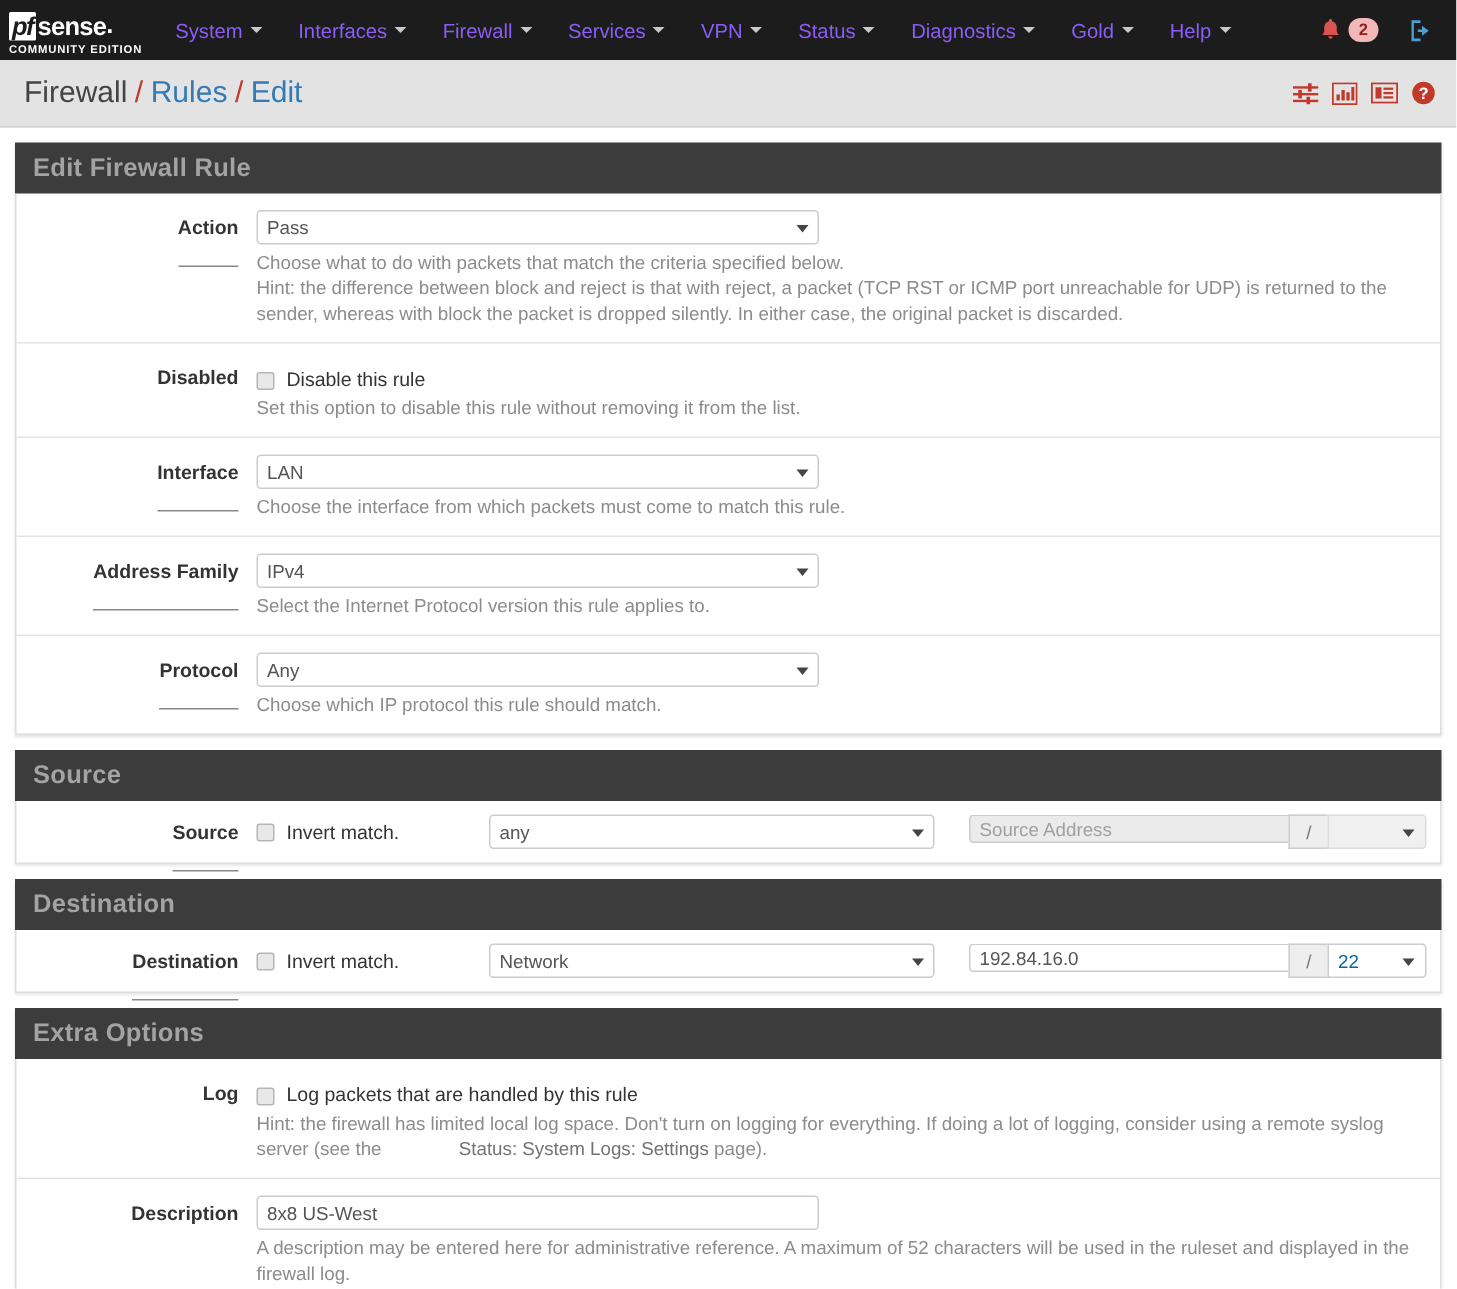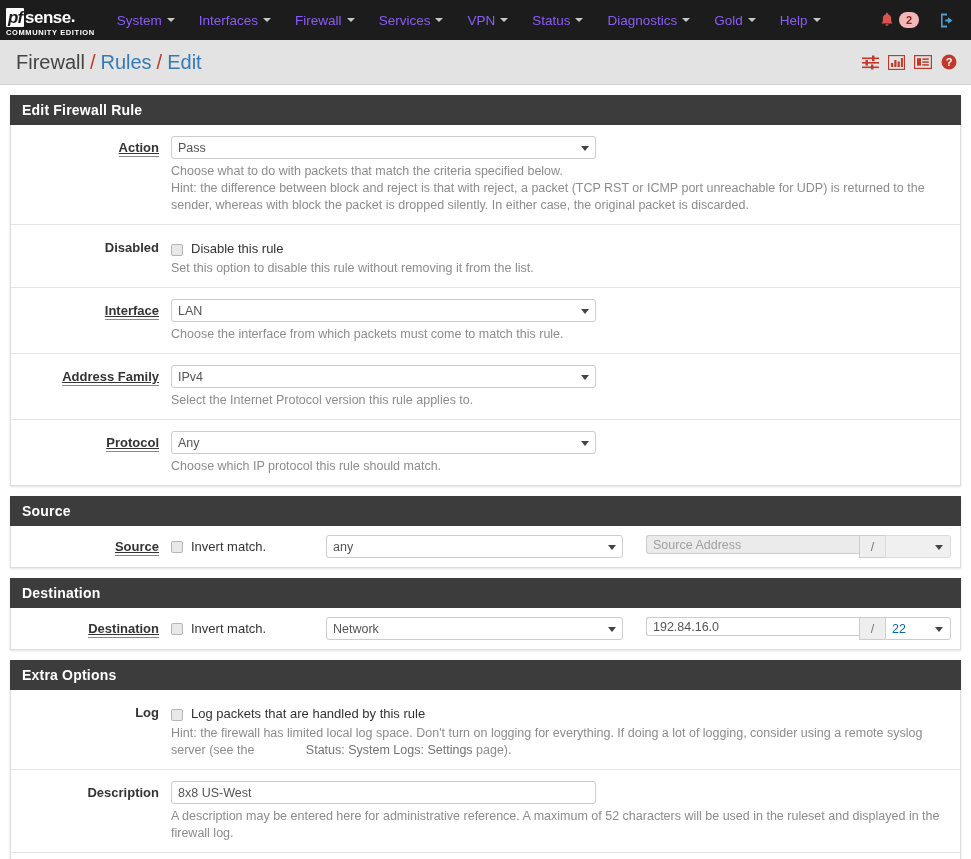--- a/index.html
+++ b/index.html
@@ -120,23 +120,23 @@
     position:absolute; right: 14px; top: 0; bottom: 0;
     display:flex; align-items:center; gap: 9px;
   }
   .crumb-icon { cursor:pointer; display:flex; align-items:center; }
 
   
   .content { padding: 10px 10px 0 10px; }
   .panel { margin-bottom: 10px; background: #fff; box-shadow: 0 1px 2px rgba(0,0,0,.12); }
   .panel-heading {
     background: #3c3c3c;
-    color: #ffffff;
+    color: #a3a3a3;
     font-weight: bold;
-    font-size: 14px;
+    font-size: 17px;
     padding: 7px 12px;
     letter-spacing: 0.2px;
   }
   .panel-body { border: 1px solid #ddd; border-top: none; }
 
   .form-row {
     display: flex;
     align-items: flex-start;
     padding: 11px 0 10px 0;
     border-bottom: 1px solid #e4e4e4;
@@ -149,23 +149,22 @@
     flex: 0 0 160px;
     text-align: right;
     padding-right: 12px;
     padding-top: 4px;
     font-weight: bold;
     font-size: 13px;
     color: #333;
   }
   .lbl-underline {
     border-bottom: 1px solid #888;
-    padding-bottom: 1px;
+    padding-bottom: 18px;
     cursor: help;
-    text-decoration: underline;
   }
   .col-field { flex: 1 1 auto; padding-right: 12px; }
 
   .form-control {
     display: block;
     height: 23px;
     border: 1px solid #ccc;
     border-radius: 3px;
     background: #fff;
     font-family: "Liberation Sans", sans-serif;
@@ -185,21 +184,21 @@
   .select-wrap .sel-caret {
     position: absolute;
     right: 7px; top: 50%;
     margin-top: -2px;
     width: 0; height: 0;
     border-left: 4px solid transparent;
     border-right: 4px solid transparent;
     border-top: 5px solid #444;
     pointer-events: none;
   }
-  .w-main { width: 425px; }
+  .w-main { width: 375px; }
 
   .help-block {
     color: #8c8c8c;
     font-size: 12.5px;
     line-height: 17px;
     margin-top: 4px;
     max-width: 780px;
   }
   .help-block a { color: #737373; text-decoration: none; margin-left: 48px; }
 

